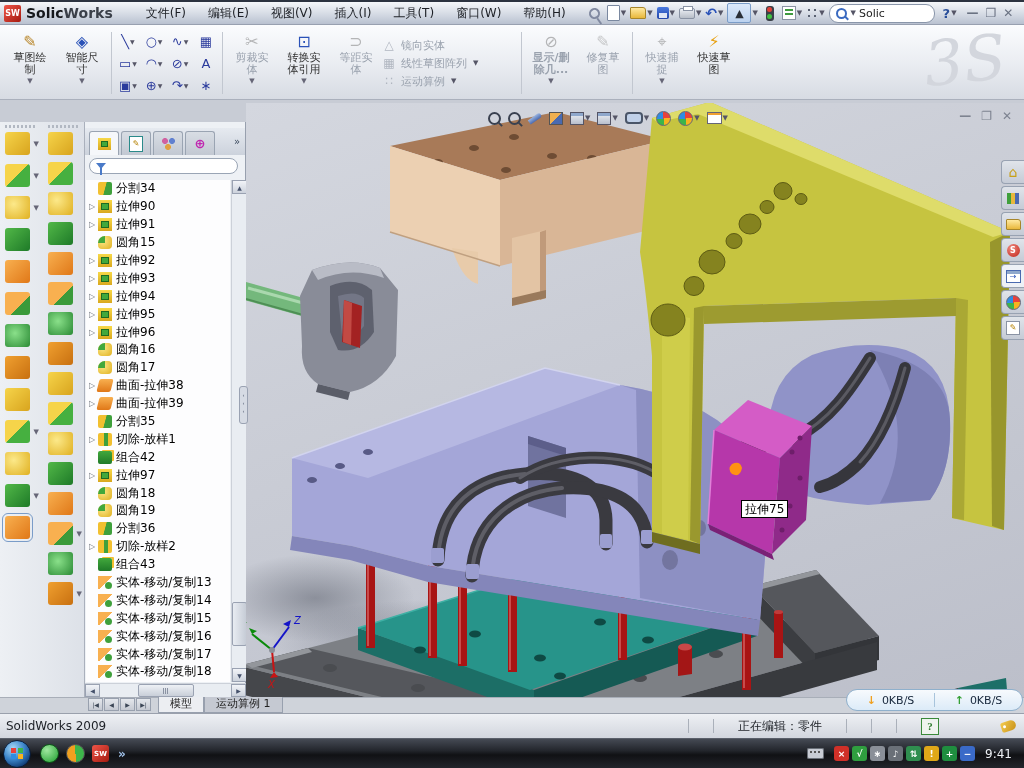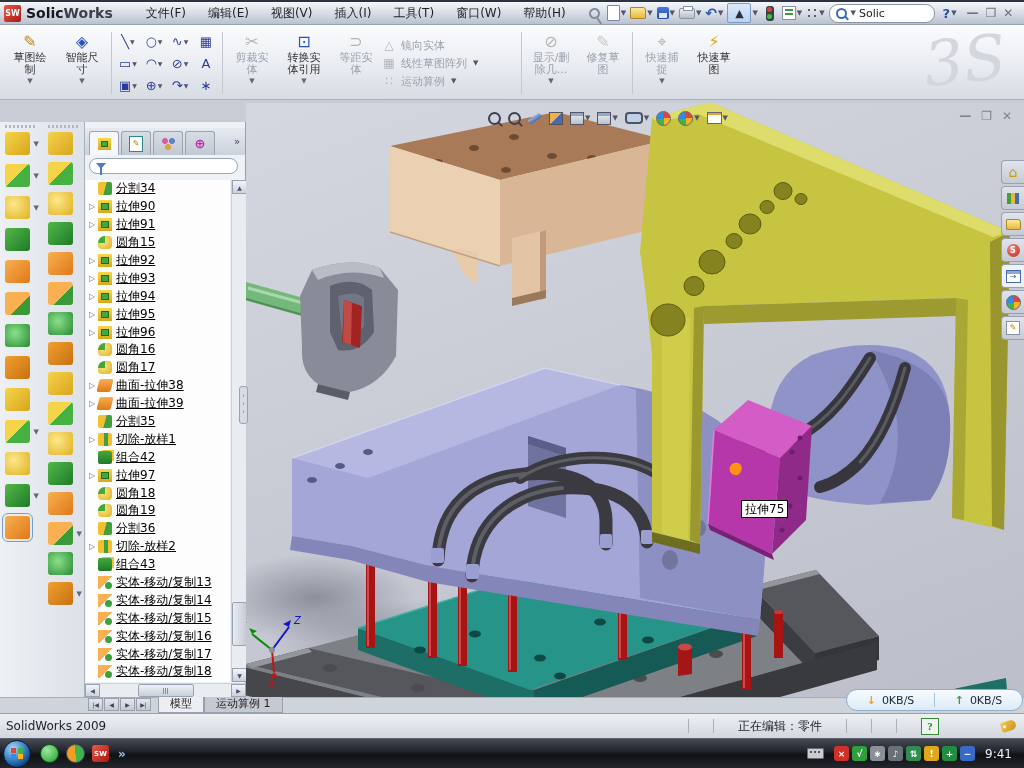--- a/index.html
+++ b/index.html
@@ -105,21 +105,21 @@
   .ti.ext{background:linear-gradient(#f7d848,#d9a81e);}
   .ti.ext::after{content:"";position:absolute;inset:3px;background:#42a83c;border:1px solid #1f6b22;}
   .ti.fil{background:radial-gradient(circle at 35% 35%,#fce98a,#e0b020);border-radius:50% 4px 4px 4px;}
   .ti.fil::after{content:"";position:absolute;left:0;top:0;width:7px;height:7px;background:#42a83c;border-radius:7px 0 0 0;}
   .ti.spl{background:linear-gradient(105deg,#f2c030 48%,#3fa03c 52%);border-radius:2px;}
   .ti.srf{background:linear-gradient(#f8b050,#e07818);transform:skewX(-14deg);border-radius:2px;}
   .ti.lof{background:linear-gradient(90deg,#f2c030 40%,#3fa03c 40% 70%,#f2c030 70%);border-radius:2px;}
   .ti.cmb{background:linear-gradient(#42a83c,#1f7a28);box-shadow:3px -2px 0 -1px #f2c030;border-radius:2px;}
   .ti.mov{background:linear-gradient(135deg,#f8b050 55%,transparent 55%);}
   .ti.mov::after{content:"";position:absolute;right:0;bottom:0;width:7px;height:7px;background:#3fa03c;border-radius:50%;}
-  .tlabeltxt{font-size:12px;text-decoration:underline;}
+  .tlabeltxt{font-size:12px;}
   .vscroll{position:absolute;left:146px;top:58px;width:15px;height:502px;background:#e9edf2;border-left:1px solid #ccd1d9;box-sizing:border-box;}
   .sbtn{position:absolute;left:0;width:15px;height:14px;background:linear-gradient(#f2f4f8,#ccd2dc);border:1px solid #9aa2b2;
     box-sizing:border-box;font-size:6px;color:#44506a;display:flex;align-items:center;justify-content:center;}
   .sthumb{position:absolute;left:0;width:15px;background:linear-gradient(90deg,#e8ecf2,#c6ccd6);border:1px solid #9aa2b2;border-radius:2px;box-sizing:border-box;}
   .hscroll{position:absolute;left:85px;top:683px;width:161px;height:14px;background:#e9edf2;border-top:1px solid #ccd1d9;
     display:flex;align-items:center;justify-content:space-between;box-sizing:border-box;z-index:25;}
   .hbtn{width:15px;height:13px;background:linear-gradient(#f2f4f8,#ccd2dc);border:1px solid #9aa2b2;box-sizing:border-box;
     font-size:6px;color:#44506a;display:flex;align-items:center;justify-content:center;}
   .hthumb{width:54px;height:11px;background:linear-gradient(#eef1f5,#c9cfd9);border:1px solid #9aa2b2;border-radius:2px;
     display:flex;align-items:center;justify-content:center;gap:1px;}
@@ -347,21 +347,21 @@
         </div>
         <div class="srow">
           <span class="si">∷</span>
           <span>运动算例</span>
           <span class="dd">▼</span>
         </div>
       </div>
       <div class="tsep"></div>
       <div class="tbtn dis">
         <div class="ticon" style="color: rgb(102, 102, 119);">⊘</div>
-        <div class="tlabel" style="white-space: pre-line;">显示/删
+        <div class="tlabel" style="white-space: pre-line; font-weight: bold;">显示/删
 除几...</div>
         <div class="tdd">▼</div>
       </div>
       <div class="tbtn dis">
         <div class="ticon" style="color: rgb(184, 134, 42);">✎</div>
         <div class="tlabel" style="white-space: pre-line;">修复草
 图</div>
       </div>
       <div class="tsep"></div>
       <div class="tbtn dis">

